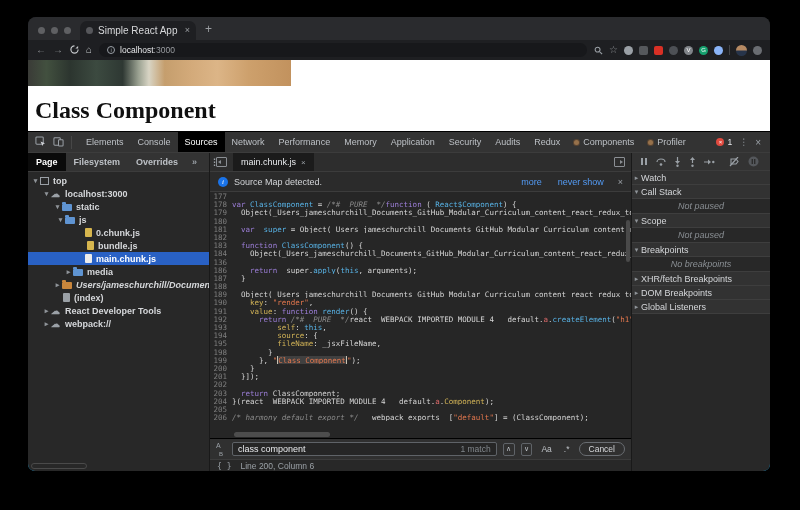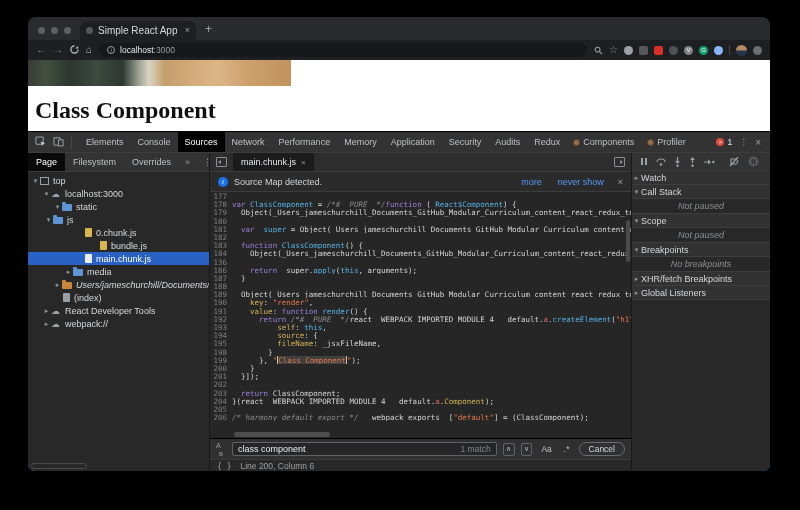--- a/index.html
+++ b/index.html
@@ -66,21 +66,21 @@
   .errdot { width:8px; height:8px; border-radius:50%; background:#e04a3f; color:#fff;
             font-size:6px; display:flex; align-items:center; justify-content:center; }
   .errnum { font-size:8.5px; color:#e8eaed; }
   .kebab { color:#9aa0a6; font-size:9px; }
   .dtclose { color:#9aa0a6; font-size:10px; }
 
   .dt-body { flex:1; display:flex; min-height:0; }
 
   
   .sidebar { width:182px; flex:none; background:#282828; border-right:1px solid #191919;
-             display:flex; flex-direction:column; position:relative; }
+             display:flex; flex-direction:column; position:relative;font-weight:bold; }
   .sb-tabs { height:19px; background:#333; border-bottom:1px solid #3c3c3c;
              display:flex; align-items:center; flex:none; }
   .sb-tab { height:100%; display:flex; align-items:center; padding:0 8px;
             font-size:9px; color:#bdc1c6; }
   .sb-tab.sel { background:#0a0a0a; color:#fff; }
   .sb-more { color:#9aa0a6; font-size:9px; padding:0 6px; }
   .sb-kebab { color:#9aa0a6; font-size:9px; margin-left:auto; padding:0 7px; }
   .tree { flex:1; overflow:hidden; padding-top:2px; }
   .tree-row { height:13px; display:flex; align-items:center; font-size:9px;
               color:#d5d7da; white-space:nowrap; overflow:hidden; }
@@ -324,31 +324,31 @@
             <div class="tree-row" style="padding-left: 14px;">
               <span class="chev">▾</span>
               <span class="ticon ic-cloud">☁</span>
               <span class="tlabel">localhost:3000</span>
             </div>
             <div class="tree-row" style="padding-left: 25px;">
               <span class="chev">▾</span>
               <span class="ticon ic-folder f-blue"></span>
               <span class="tlabel">static</span>
             </div>
-            <div class="tree-row" style="padding-left: 16px;">
+            <div class="tree-row" style="padding-left: 28px;">
               <span class="chev">▾</span>
               <span class="ticon ic-folder f-blue"></span>
               <span class="tlabel">js</span>
             </div>
             <div class="tree-row" style="padding-left: 47px;">
               <span class="chev"></span>
               <span class="ticon ic-doc d-js"></span>
               <span class="tlabel">0.chunk.js</span>
             </div>
-            <div class="tree-row" style="padding-left: 62px;">
+            <div class="tree-row" style="padding-left: 49px;">
               <span class="chev"></span>
               <span class="ticon ic-doc d-js"></span>
               <span class="tlabel">bundle.js</span>
             </div>
             <div class="tree-row sel" style="padding-left: 47px;">
               <span class="chev"></span>
               <span class="ticon ic-doc d-white"></span>
               <span class="tlabel">main.chunk.js</span>
             </div>
             <div class="tree-row" style="padding-left: 36px;">
@@ -522,20 +522,24 @@
               <span class="chev">▾</span>
               <span>Breakpoints</span>
             </div>
             <div class="dbg-c">No breakpoints</div>
             <div class="dbg-h">
               <span class="chev">▸</span>
               <span>XHR/fetch Breakpoints</span>
             </div>
             <div class="dbg-h">
               <span class="chev">▸</span>
+              <span>DOM Breakpoints</span>
+            </div>
+            <div class="dbg-h">
+              <span class="chev">▸</span>
               <span>Global Listeners</span>
             </div>
           </div>
       </div>
 
     </div>
   </div>
 </div>
 
 </body></html>

